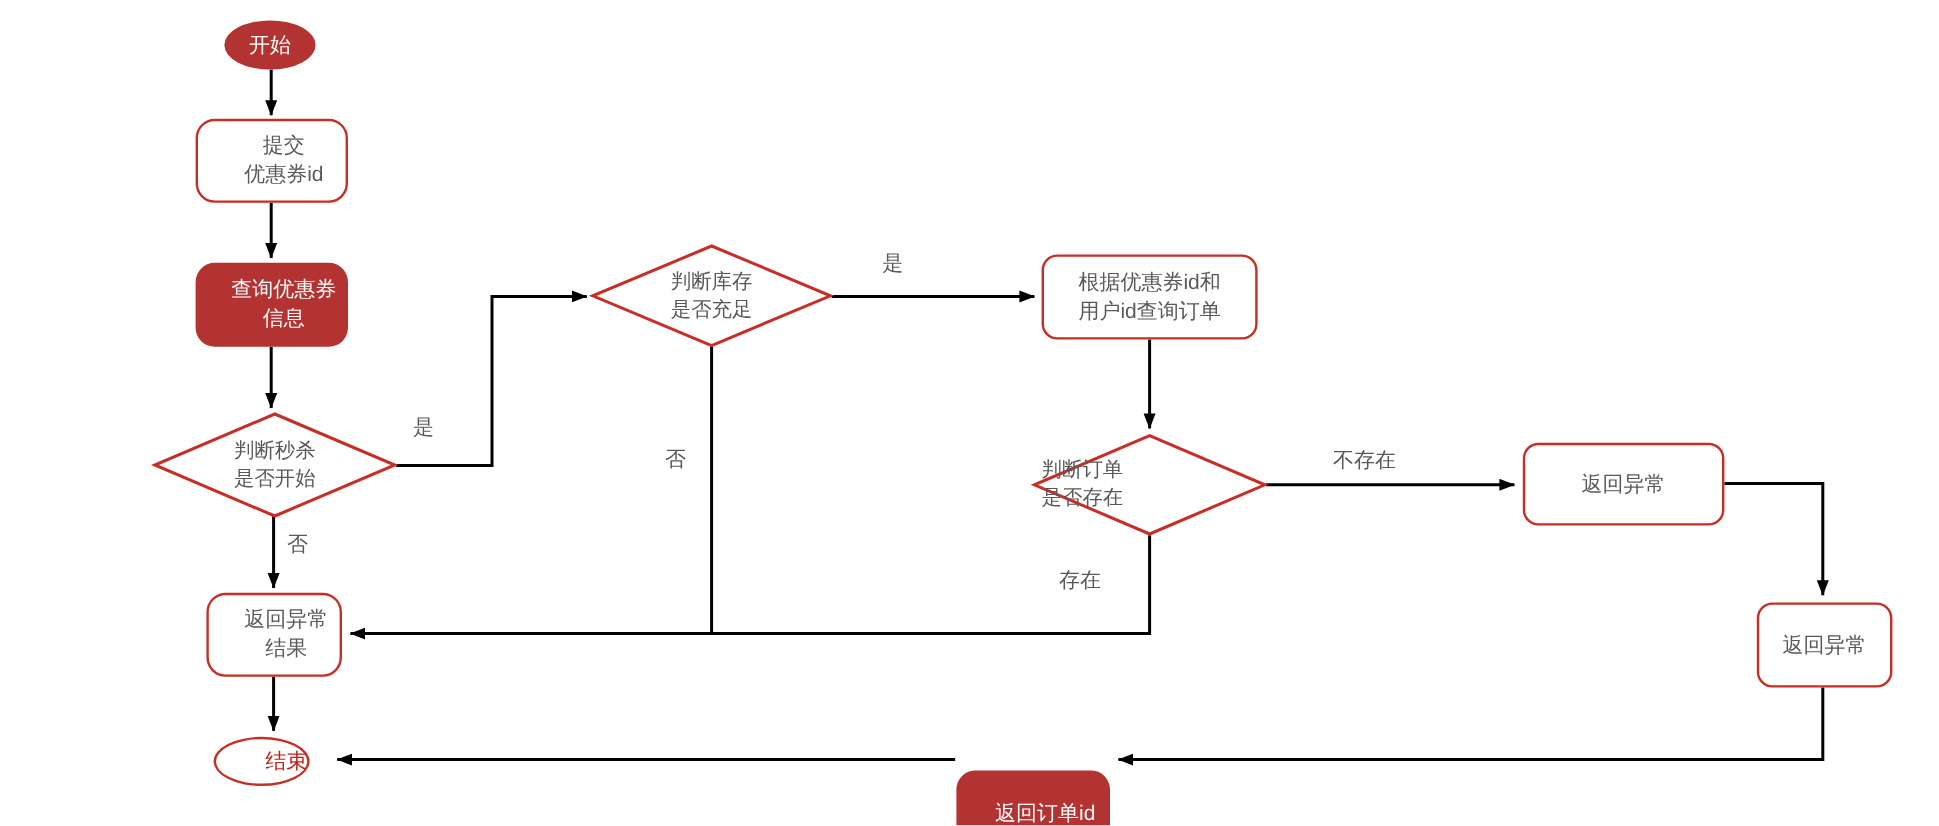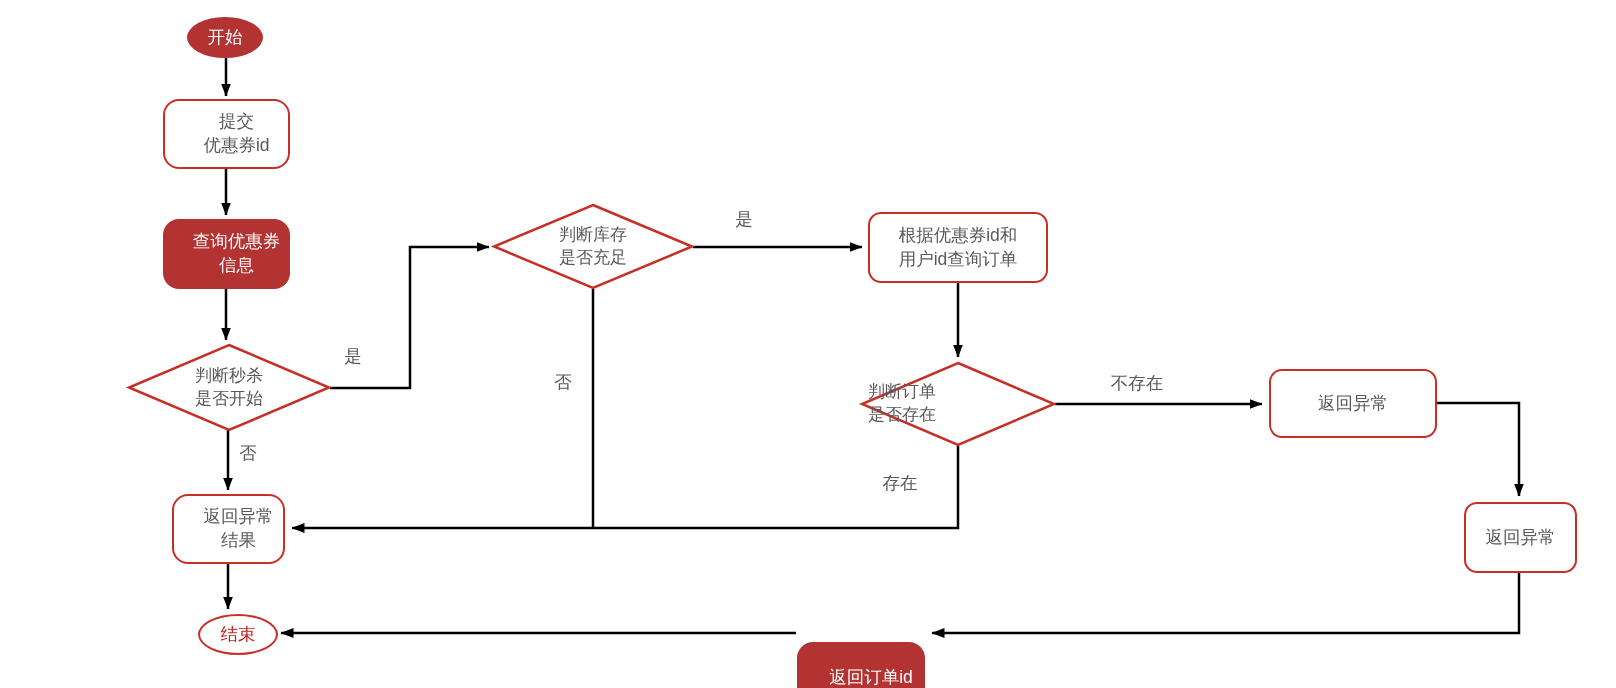--- a/index.html
+++ b/index.html
@@ -137,21 +137,21 @@
 
   <div class="node filled rounded-10" style="left:797px; top:599px; width:128px; height:71px;margin-top:43px;">
     <span class="node-label">返回订单id</span>
   </div>
 
   <div class="node outline rounded-10" style="left:172px; top:494px; width:113px; height:70px;">
     <span class="node-label">返回异常
 结果</span>
   </div>
 
-  <div class="node terminal outline" style="left:198px; top:614px; width:80px; height:41px; color:#c0211c; border-width:2.5px;">
+  <div class="node terminal outline" style="left:178px; top:614px; width:80px; height:41px; color:#c0211c; border-width:2.5px;justify-content:flex-end;">
     <span class="node-label">结束</span>
   </div>
 
   <span class="edge-label" style="left:353px; top:356px;">是</span>
   <span class="edge-label" style="left:248px; top:453px;">否</span>
   <span class="edge-label" style="left:744px; top:219px;">是</span>
   <span class="edge-label" style="left:563px; top:382px;">否</span>
   <span class="edge-label" style="left:1137px; top:383px;">不存在</span>
   <span class="edge-label" style="left:900px; top:483px;">存在</span>
 

